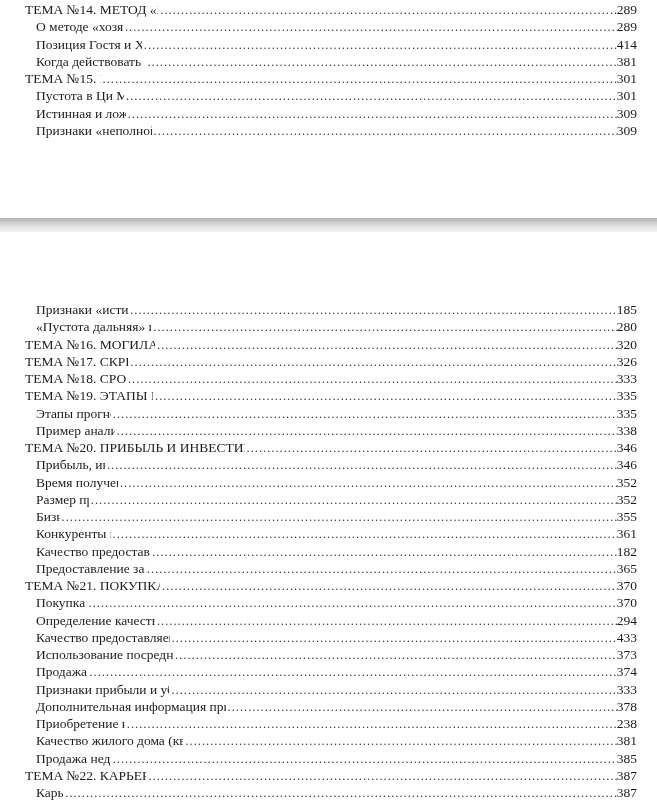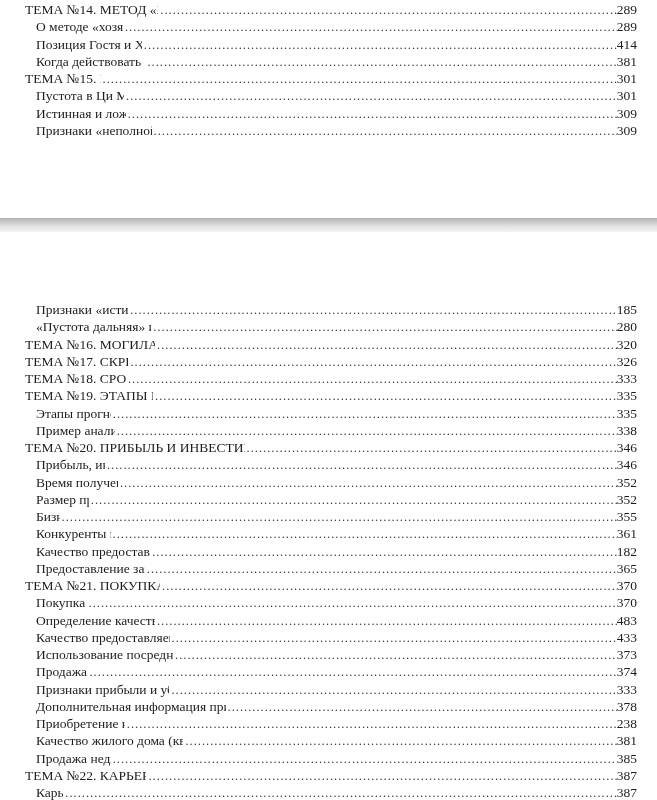--- a/index.html
+++ b/index.html
@@ -209,21 +209,21 @@
           <span class="num">370</span>
         </div>
         <div class="row sub">
           <span class="title">Покупка товара</span>
           <span class="dots"></span>
           <span class="num">370</span>
         </div>
         <div class="row sub">
           <span class="title">Определение качества товара при покупке</span>
           <span class="dots"></span>
-          <span class="num">483</span>
+          <span class="num">294</span>
         </div>
         <div class="row sub">
           <span class="title">Качество предоставляемой информации о товаре</span>
           <span class="dots"></span>
           <span class="num">433</span>
         </div>
         <div class="row sub">
           <span class="title">Использование посредника в приобретении товара</span>
           <span class="dots"></span>
           <span class="num">373</span>

